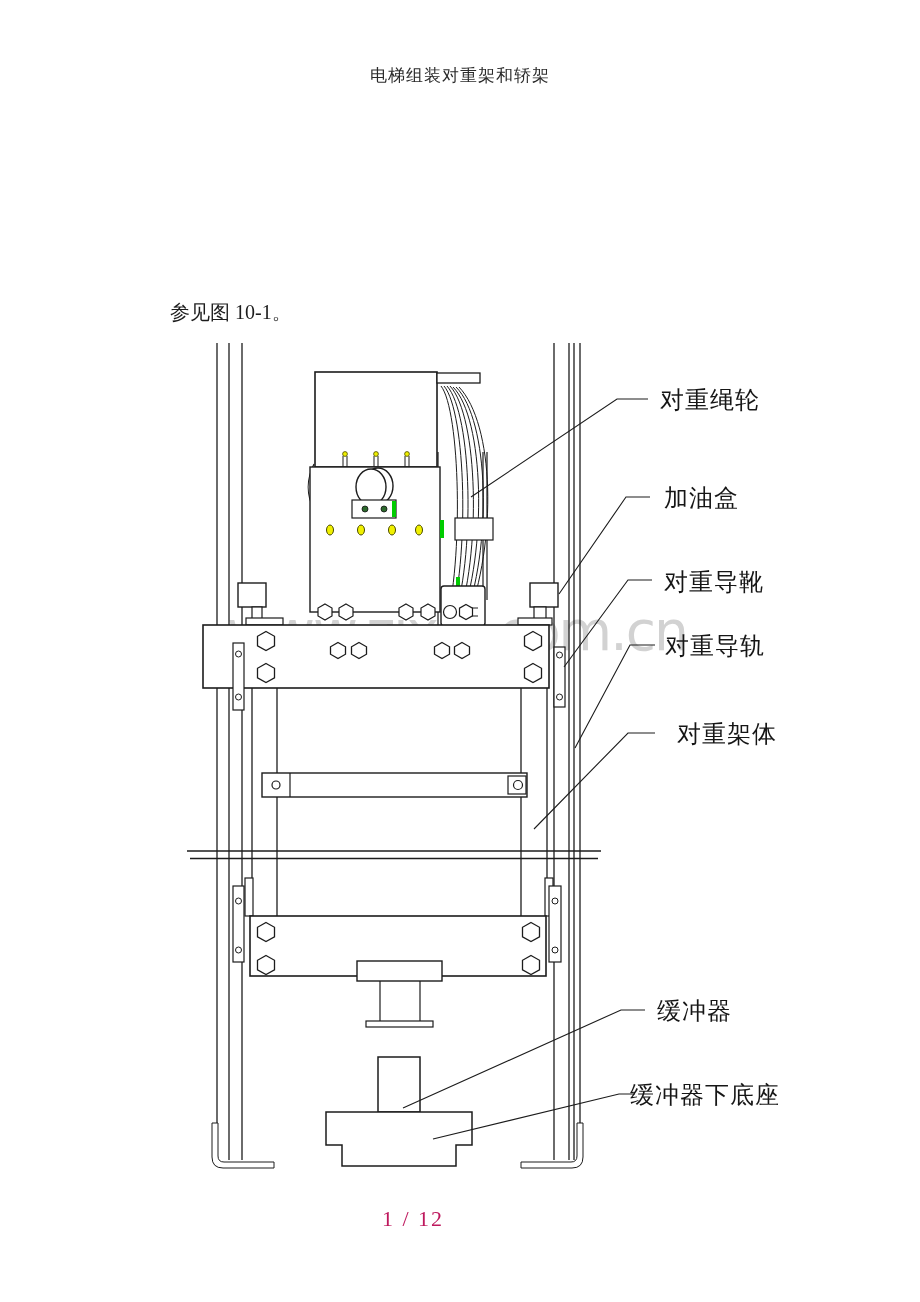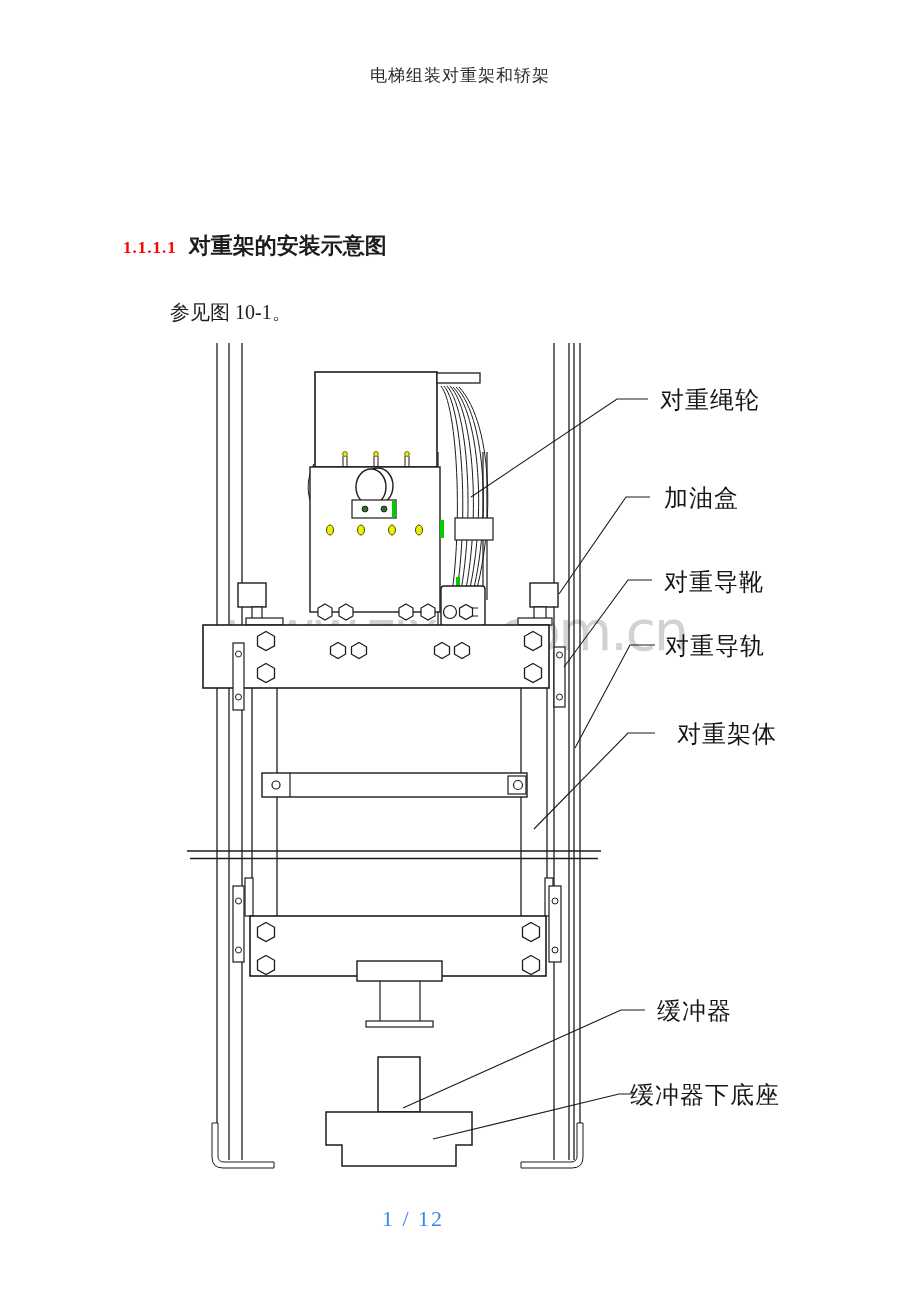--- a/index.html
+++ b/index.html
@@ -7,37 +7,34 @@
         font-family:"Liberation Serif",serif;color:#1c1c1c;}
   .abs{position:absolute;}
   .doc-header{left:0;top:64px;width:920px;text-align:center;font-size:17px;color:#2a2a2a;letter-spacing:1px;}
   .h1{left:123px;top:147px;font-size:18px;font-weight:bold;white-space:nowrap;}
   .h1 .num{color:#ff0000;font-size:16px;margin-right:14px;letter-spacing:1px;}
   .h2{left:123px;top:231px;font-size:22px;font-weight:bold;white-space:nowrap;font-family:"Liberation Sans",sans-serif;}
   .h2 .num{color:#ff0000;font-size:17px;margin-right:12px;font-family:"Liberation Serif",serif;letter-spacing:1px;}
   .para{left:170px;top:299px;font-size:20px;}
   .watermark{left:227px;top:599px;font-size:55px;letter-spacing:-2px;color:#d2d2d2;
              font-family:"DejaVu Sans","Liberation Sans",sans-serif;white-space:nowrap;}
-  .footer{left:0;top:1206px;width:826px;text-align:center;font-size:22px;letter-spacing:2px;color:#3b82f6;}
+  .footer{left:0;top:1206px;width:826px;text-align:center;font-size:22px;letter-spacing:2px;color:#be185d;}
   svg.fig{position:absolute;left:0;top:0;}
   svg.fig text{font-family:"Liberation Serif",serif;font-size:24px;fill:#161616;letter-spacing:1px;}
   .ln{stroke:#1c1c1c;fill:none;}
   .wh{stroke:#1c1c1c;fill:#ffffff;}
 </style>
 </head>
 <body>
 
 <div class="page">
 
   <div class="abs doc-header">电梯组装对重架和轿架</div>
 
 
-  <div class="abs h2">
-    <span class="num">1.1.1.1</span><span>对重架的安装示意图</span>
-  </div>
 
   <div class="abs para">参见图 10-1。</div>
 
   <div class="abs watermark">www.zixin.com.cn</div>
 
   <svg class="fig" width="920" height="1302" viewBox="0 0 920 1302">
 
     <g class="ln" stroke-width="1.3">
       <line x1="217" y1="343" x2="217" y2="1160"></line>
       <line x1="229" y1="343" x2="229" y2="1160"></line>

